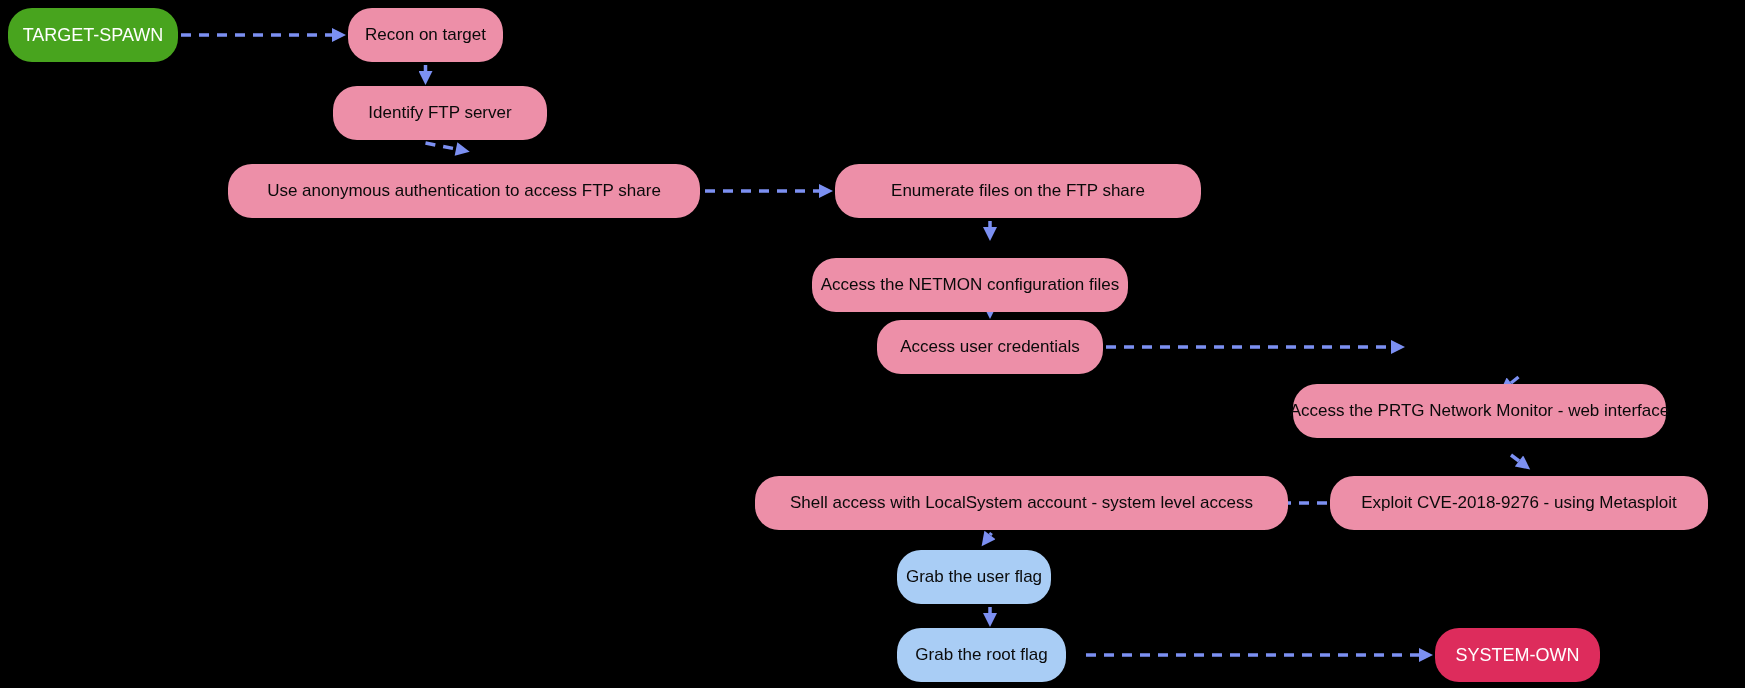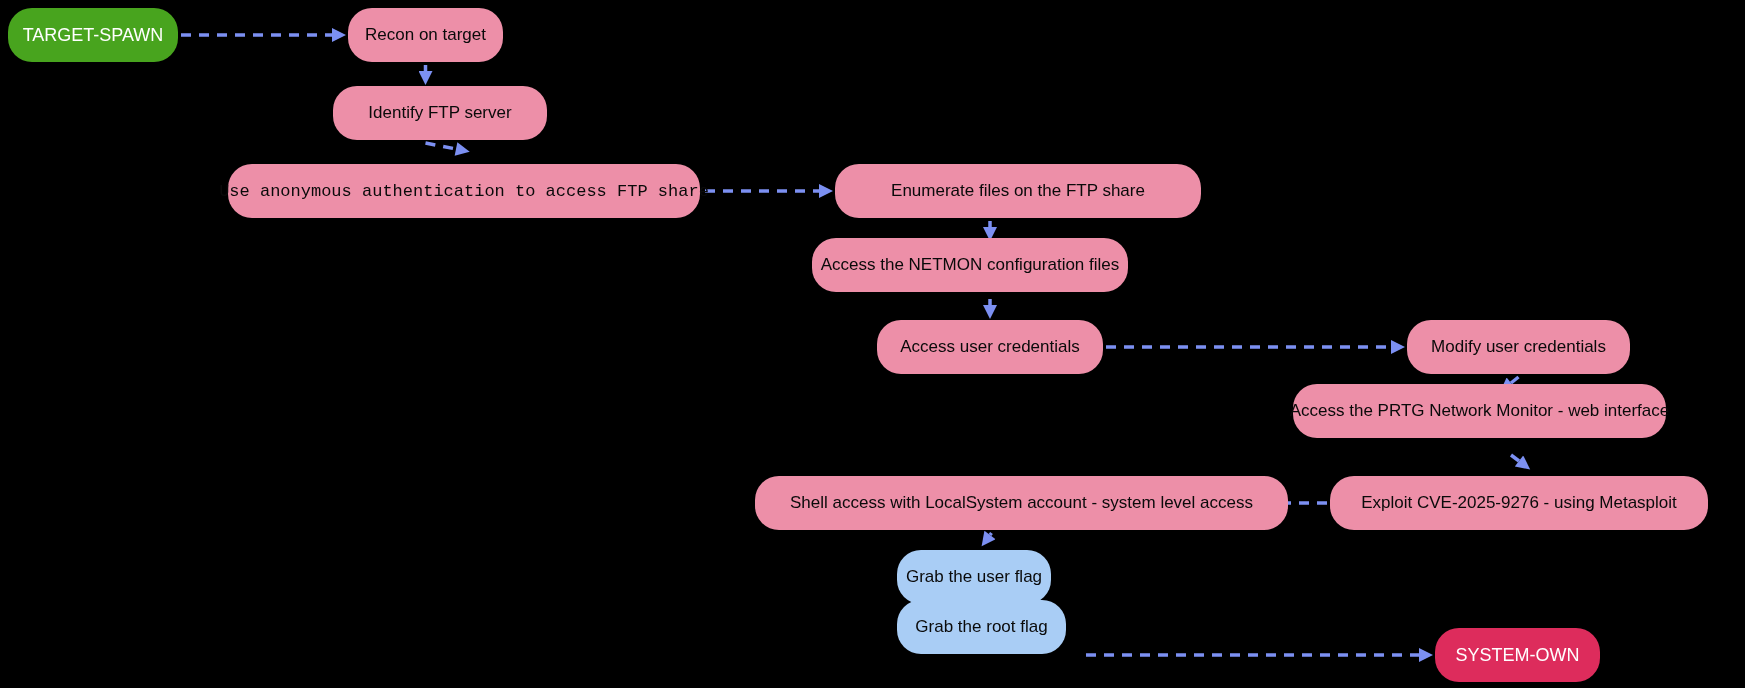--- a/index.html
+++ b/index.html
@@ -61,25 +61,24 @@
       <line x1="1511" y1="455" x2="1519" y2="461" stroke="#7C90F2" stroke-width="3.5" stroke-dasharray="10 8" marker-end="url(#arrowhead)"></line>
       <line x1="1327" y1="503" x2="1274" y2="503" stroke="#7C90F2" stroke-width="3.5" stroke-dasharray="10 8" marker-end="url(#arrowhead)"></line>
       <line x1="991.5" y1="533" x2="990" y2="535" stroke="#7C90F2" stroke-width="3.5" stroke-dasharray="10 8" marker-end="url(#arrowhead)"></line>
       <line x1="990" y1="607" x2="990" y2="613" stroke="#7C90F2" stroke-width="3.5" stroke-dasharray="10 8" marker-end="url(#arrowhead)"></line>
       <line x1="1086" y1="655" x2="1419" y2="655" stroke="#7C90F2" stroke-width="3.5" stroke-dasharray="10 8" marker-end="url(#arrowhead)"></line>
     </svg>
 
   <div class="node start" style="left:8px;    top:8px;   width:170px;">TARGET-SPAWN</div>
   <div class="node action" style="left:348px;  top:8px;   width:155px;">Recon on target</div>
   <div class="node action" style="left:333px;  top:86px;  width:214px;">Identify FTP server</div>
-  <div class="node action" style="left:228px;  top:164px; width:472px;font-family:Liberation Mono, monospace;">Use anonymous authentication to access FTP share</div>
+  <div class="node action" style="left:228px;  top:164px; width:472px;">Use anonymous authentication to access FTP share</div>
   <div class="node action" style="left:835px;  top:164px; width:366px;">Enumerate files on the FTP share</div>
-  <div class="node action" style="left:812px;  top:238px; width:316px;text-align:center;">Access the NETMON configuration files</div>
+  <div class="node action" style="left:812px;  top:258px; width:316px;text-align:center;">Access the NETMON configuration files</div>
   <div class="node action" style="left:877px;  top:320px; width:226px;">Access user credentials</div>
-  <div class="node action" style="left:1407px; top:320px; width:223px;">Modify user credentials</div>
   <div class="node action" style="left:1293px; top:384px; width:373px;">Access the PRTG Network Monitor - web interface</div>
-  <div class="node action" style="left:1330px; top:476px; width:378px;">Exploit CVE-2025-9276 - using Metasploit</div>
+  <div class="node action" style="left:1330px; top:476px; width:378px;">Exploit CVE-2018-9276 - using Metasploit</div>
   <div class="node action" style="left:755px;  top:476px; width:533px;">Shell access with LocalSystem account - system level access</div>
   <div class="node flag" style="left:897px;  top:550px; width:154px;">Grab the user flag</div>
-  <div class="node flag" style="left:897px;  top:600px; width:169px;">Grab the root flag</div>
+  <div class="node flag" style="left:897px;  top:628px; width:169px;">Grab the root flag</div>
   <div class="node end" style="left:1435px; top:628px; width:165px;">SYSTEM-OWN</div>
 
 </div>
 
 </body></html>

